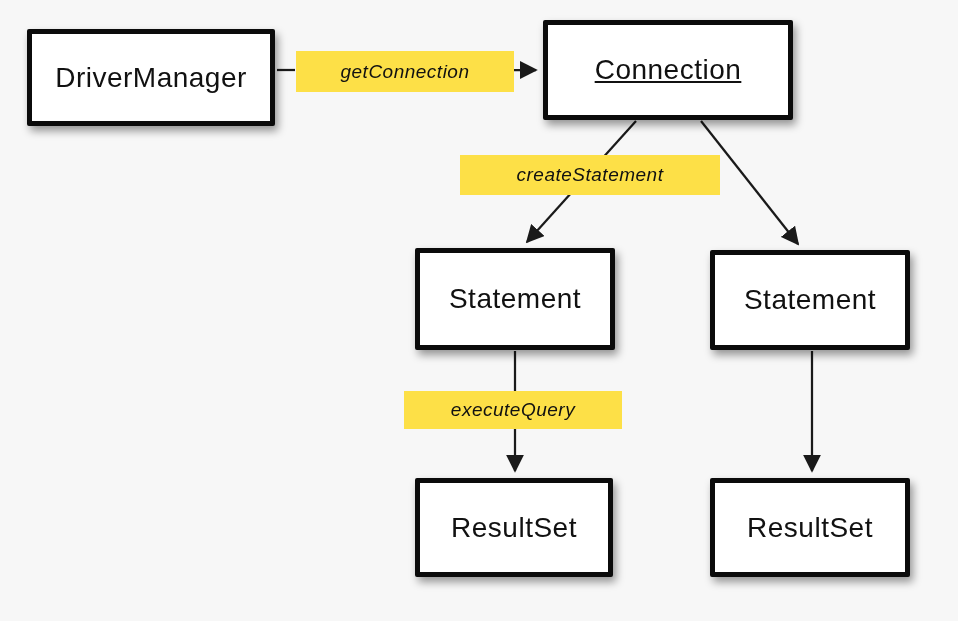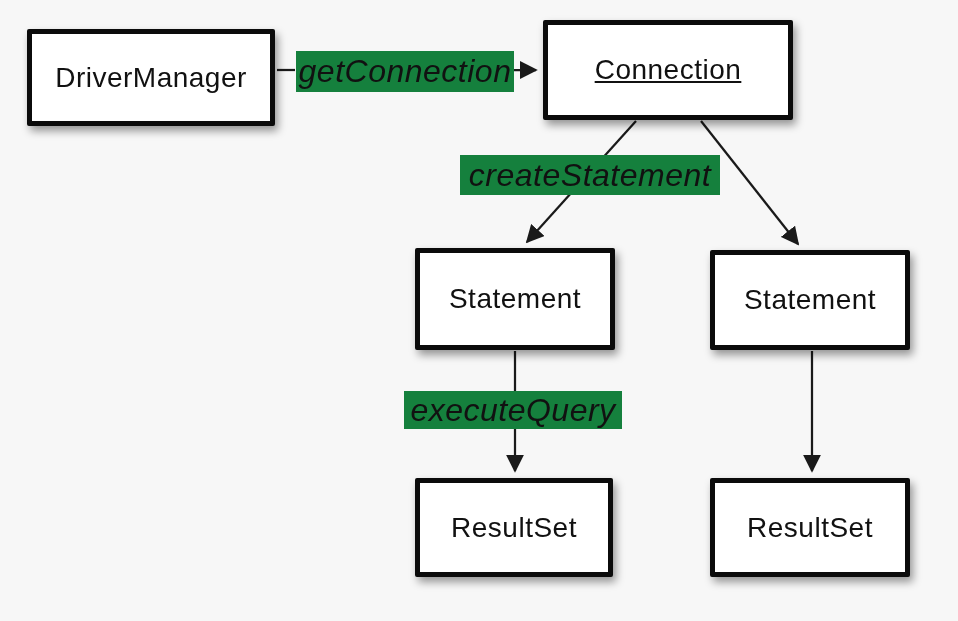--- a/index.html
+++ b/index.html
@@ -41,24 +41,24 @@
   .node-drivermanager { left: 27px;  top: 21px;  width: 248px; height: 97px; margin-top: 8px; }
   .node-connection    { left: 543px; top: 20px;  width: 250px; height: 100px; text-decoration: underline; }
   .node-statement-l   { left: 415px; top: 248px; width: 200px; height: 102px; }
   .node-statement-r   { left: 710px; top: 250px; width: 200px; height: 100px; }
   .node-resultset-l   { left: 415px; top: 478px; width: 198px; height: 99px; }
   .node-resultset-r   { left: 710px; top: 478px; width: 200px; height: 99px; }
 
   .edge-label {
     position: absolute;
     box-sizing: border-box;
-    background: #15803d;
+    background: #fde047;
     color: #111111;
     font-style: italic;
-    font-size: 32px;
+    font-size: 19px;
     letter-spacing: 0.5px;
     display: flex;
     align-items: center;
     justify-content: center;
     z-index: 3;
     white-space: nowrap;
   }
   .label-getconnection   { left: 296px; top: 51px;  width: 218px; height: 41px; }
   .label-createstatement { left: 460px; top: 155px; width: 260px; height: 40px; }
   .label-executequery    { left: 404px; top: 391px; width: 218px; height: 38px; }

